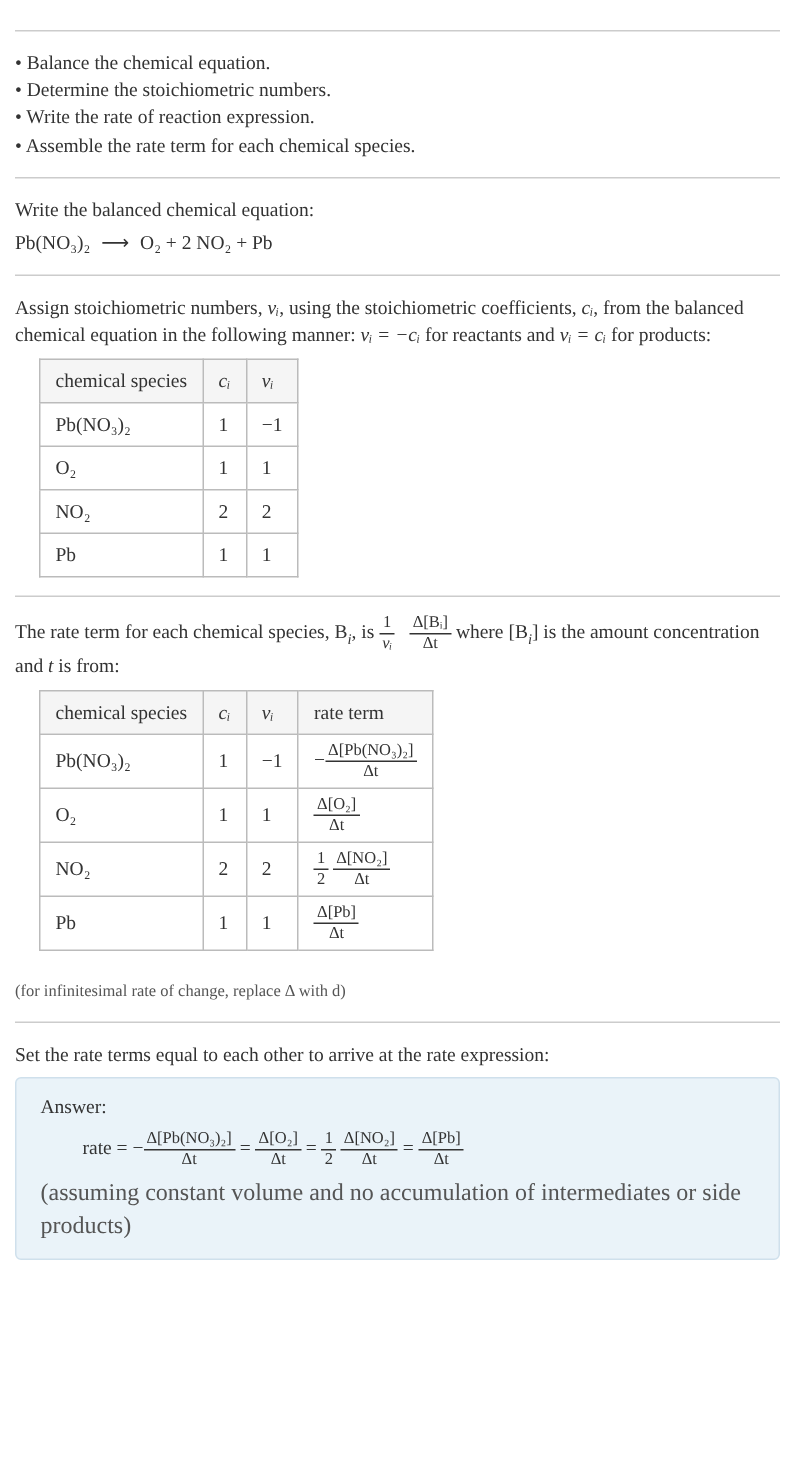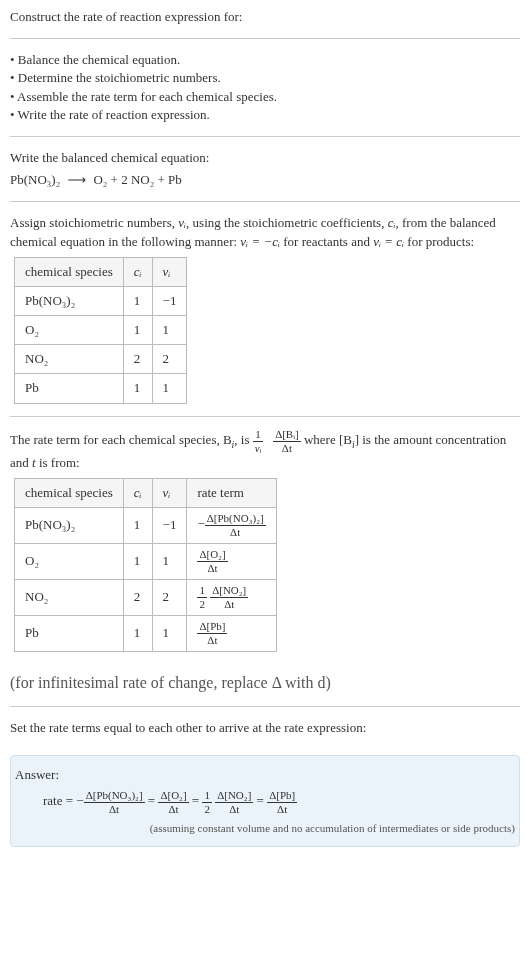--- a/index.html
+++ b/index.html
@@ -16,69 +16,68 @@
   border: none;
   border-top: 1px solid #ccc;
   margin: 12px 0;
 }
 .section { margin-bottom: 4px; }
 .eq { font-family: Georgia, serif; margin: 4px 0; }
 sub { font-size: 0.75em; vertical-align: sub; }
 .arrow { display: inline-block; margin: 0 4px; }
 table.stoich {
   border-collapse: collapse;
-  margin: 6px 4px;
+  margin: 6px 16px;
   padding-left: 46px;
 }
 table.stoich th, table.stoich td {
   border: 1px solid #bbb;
   padding: 5px 10px;
   text-align: left;
   font-weight: normal;
   font-size: 13px;
 }
 table.stoich th { background: #f5f5f5; }
 .frac {
   display: inline-block;
   vertical-align: middle;
   text-align: center;
   font-size: 11px;
   line-height: 1;
 }
 .frac .num { display: block; border-bottom: 1px solid #333; padding: 0 2px 1px; }
 .frac .den { display: block; padding: 1px 2px 0; }
 .rateline { margin: 6px 0; }
-.smallnote { font-size: 16px; color: #555; margin-top: 20px; }
+.smallnote { font-size: 11px; color: #555; margin-top: 20px; }
 .answer-box {
   background: #eaf3f9;
   border: 1px solid #cfe0ec;
   border-radius: 4px;
-  padding: 10px 4px;
-  margin-top: 17px;
+  padding: 10px 16px;
+  margin-top: 6px;
 }
 .answer-box .label { margin-bottom: 6px; }
 .answer-box .expr { padding-left: 28px; margin-bottom: 6px; }
-.answer-box .assume { text-align: right; font-size: 11px; color: #555; }
+.answer-box .assume { text-align: left; font-size: 16px; color: #555; }
 .ital { font-style: italic; }
 .nu { font-style: italic; }
 </style>
 </head>
 <body>
 
 <div class="section">
-  <div>Construct the rate of reaction expression for:</div>
 </div>
 
 <hr>
 
 <div class="section">
   <div>• <span>Balance the chemical equation.</span></div>
   <div>• <span>Determine the stoichiometric numbers.</span></div>
+  <div>• <span>Write the rate of reaction expression.</span></div>
   <div>• <span>Assemble the rate term for each chemical species.</span></div>
-  <div>• <span>Write the rate of reaction expression.</span></div>
 </div>
 
 <hr>
 
 <div class="section">
   <div>Write the balanced chemical equation:</div>
   <div class="eq">
     <span>Pb(NO₃)₂</span>
     <span class="arrow">⟶</span>
     <span>O₂ + 2 NO₂ + Pb</span>

